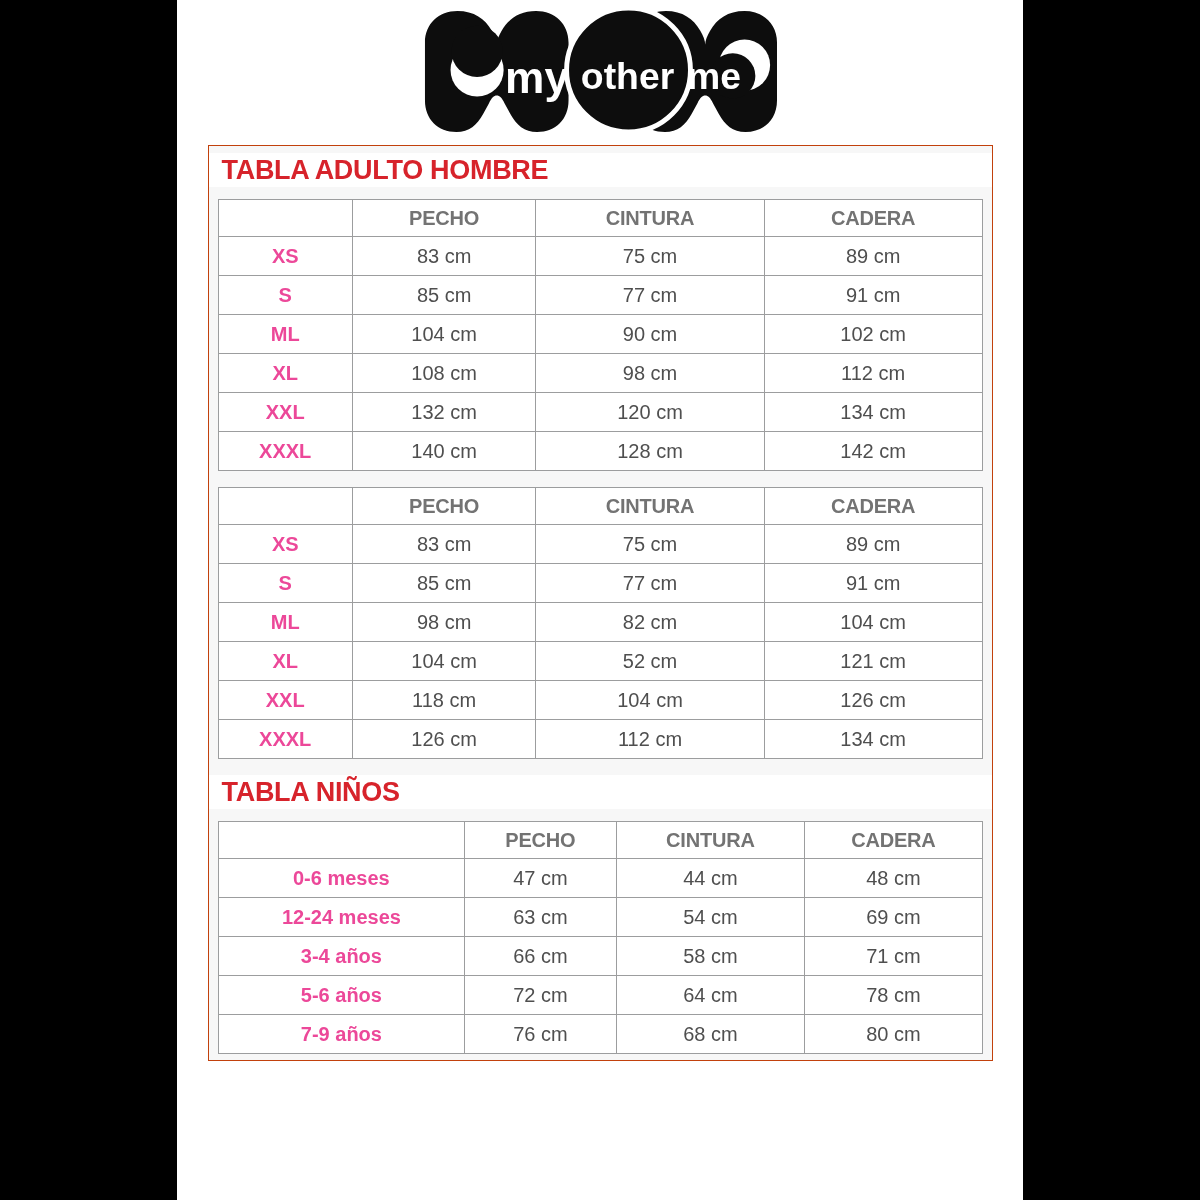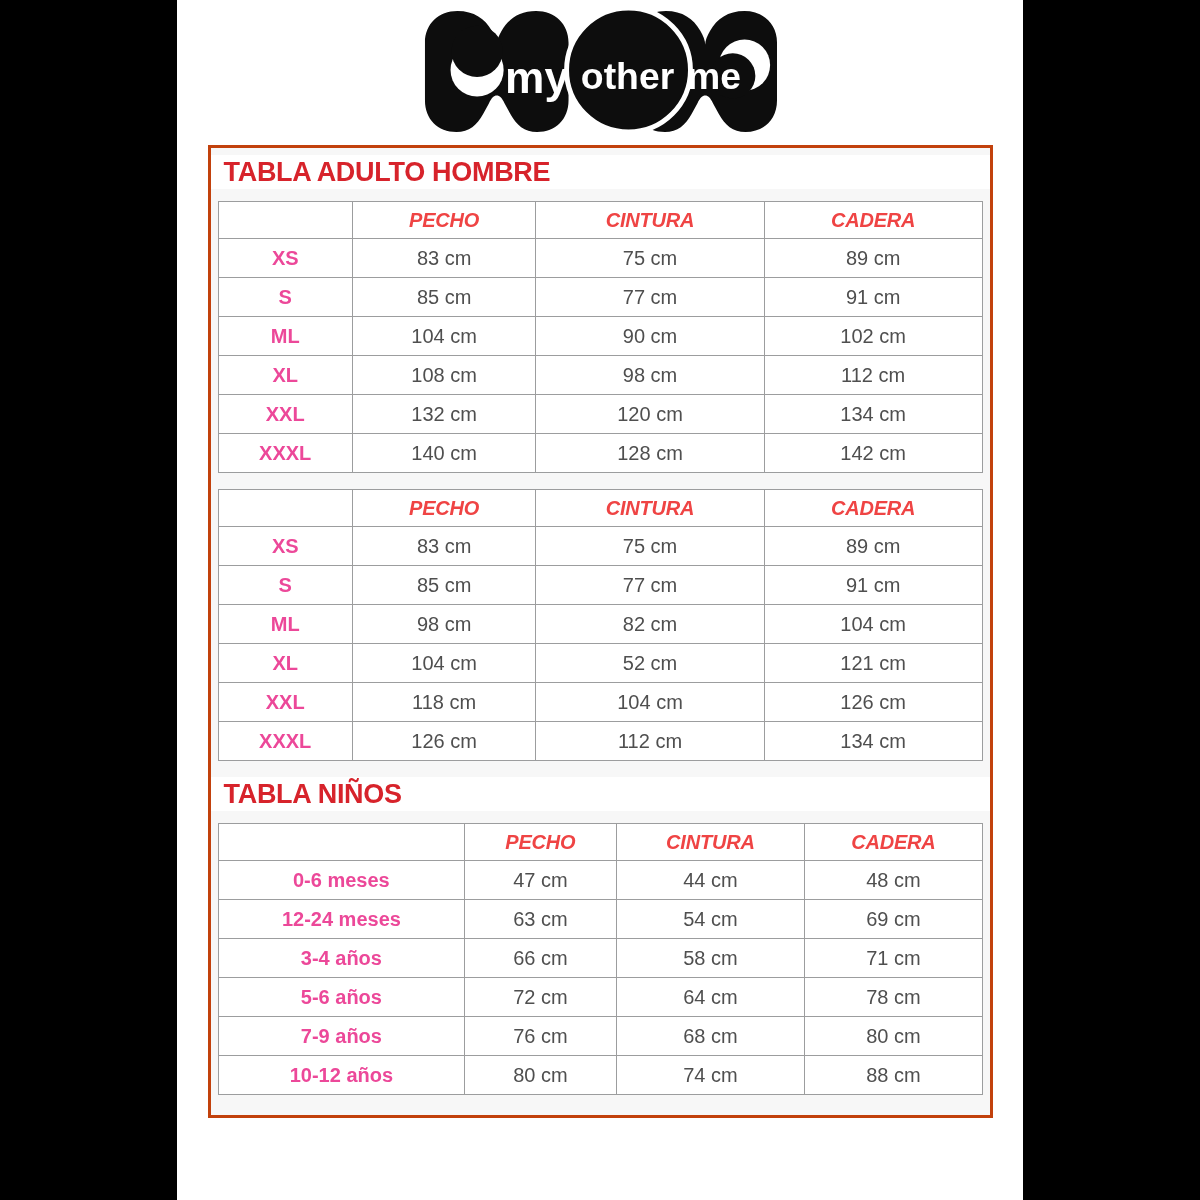--- a/index.html
+++ b/index.html
@@ -19,23 +19,23 @@
   .content{position:absolute;left:177px;top:0;width:846px;height:1200px;background:#ffffff;}
 
   
   .logo-wrap{width:354px;margin:9px auto 0;}
   .logo-wrap svg{display:block;width:354px;height:126px;}
 
   
   .panel{
     width:785px;margin:10px auto 0;
     background:var(--panel);
-    border:3px solid #c2410c;
+    border:1px solid #c2410c;
     box-sizing:border-box;
-    padding:7px 0 20px;
+    padding:7px 0 6px;
   }
   .sec-title{
     background:#ffffff;
     height:34px;line-height:34px;
     padding-left:13px;
     color:var(--red);
     font-size:27px;font-weight:bold;
     letter-spacing:-0.3px;
     white-space:nowrap;
   }
@@ -47,21 +47,21 @@
   }
   .section:last-child table.size{margin-bottom:0;}
   table.size th, table.size td{
     border:1px solid var(--border);
     height:38px;
     text-align:center;
     vertical-align:middle;
     font-size:20px;
     padding:0 4px;
   }
-  table.size thead th{height:36px;font-weight:bold;color:#ef4444;letter-spacing:-0.2px;font-style:italic;}
+  table.size thead th{height:36px;font-weight:bold;color:#737373;letter-spacing:-0.2px;}
   table.size tbody th{font-weight:bold;color:#ec4899;}
   table.size tbody td{font-weight:normal;color:#4f4f4f;margin-left:8px;}
 
   .adult .c0{width:17.6%}.adult .c1{width:24.0%}.adult .c2{width:29.9%}.adult .c3{width:28.5%}
   .kids  .c0{width:32.3%}.kids  .c1{width:19.8%}.kids  .c2{width:24.7%}.kids  .c3{width:23.2%}
 </style>
 </head>
 <body style="--red: #d7232b; --panel: #f7f7f7; --border: #9c9d9e;">
 
 <div class="page">
@@ -260,26 +260,20 @@
                 <td>72 cm</td>
                 <td>64 cm</td>
                 <td>78 cm</td>
               </tr>
               <tr>
                 <th>7-9 años</th>
                 <td>76 cm</td>
                 <td>68 cm</td>
                 <td>80 cm</td>
               </tr>
-              <tr>
-                <th>10-12 años</th>
-                <td>80 cm</td>
-                <td>74 cm</td>
-                <td>88 cm</td>
-              </tr>
             </tbody>
           </table>
       </div>
 
     </div>
   </div>
 
   <div class="bar right"></div>
 </div>
 

